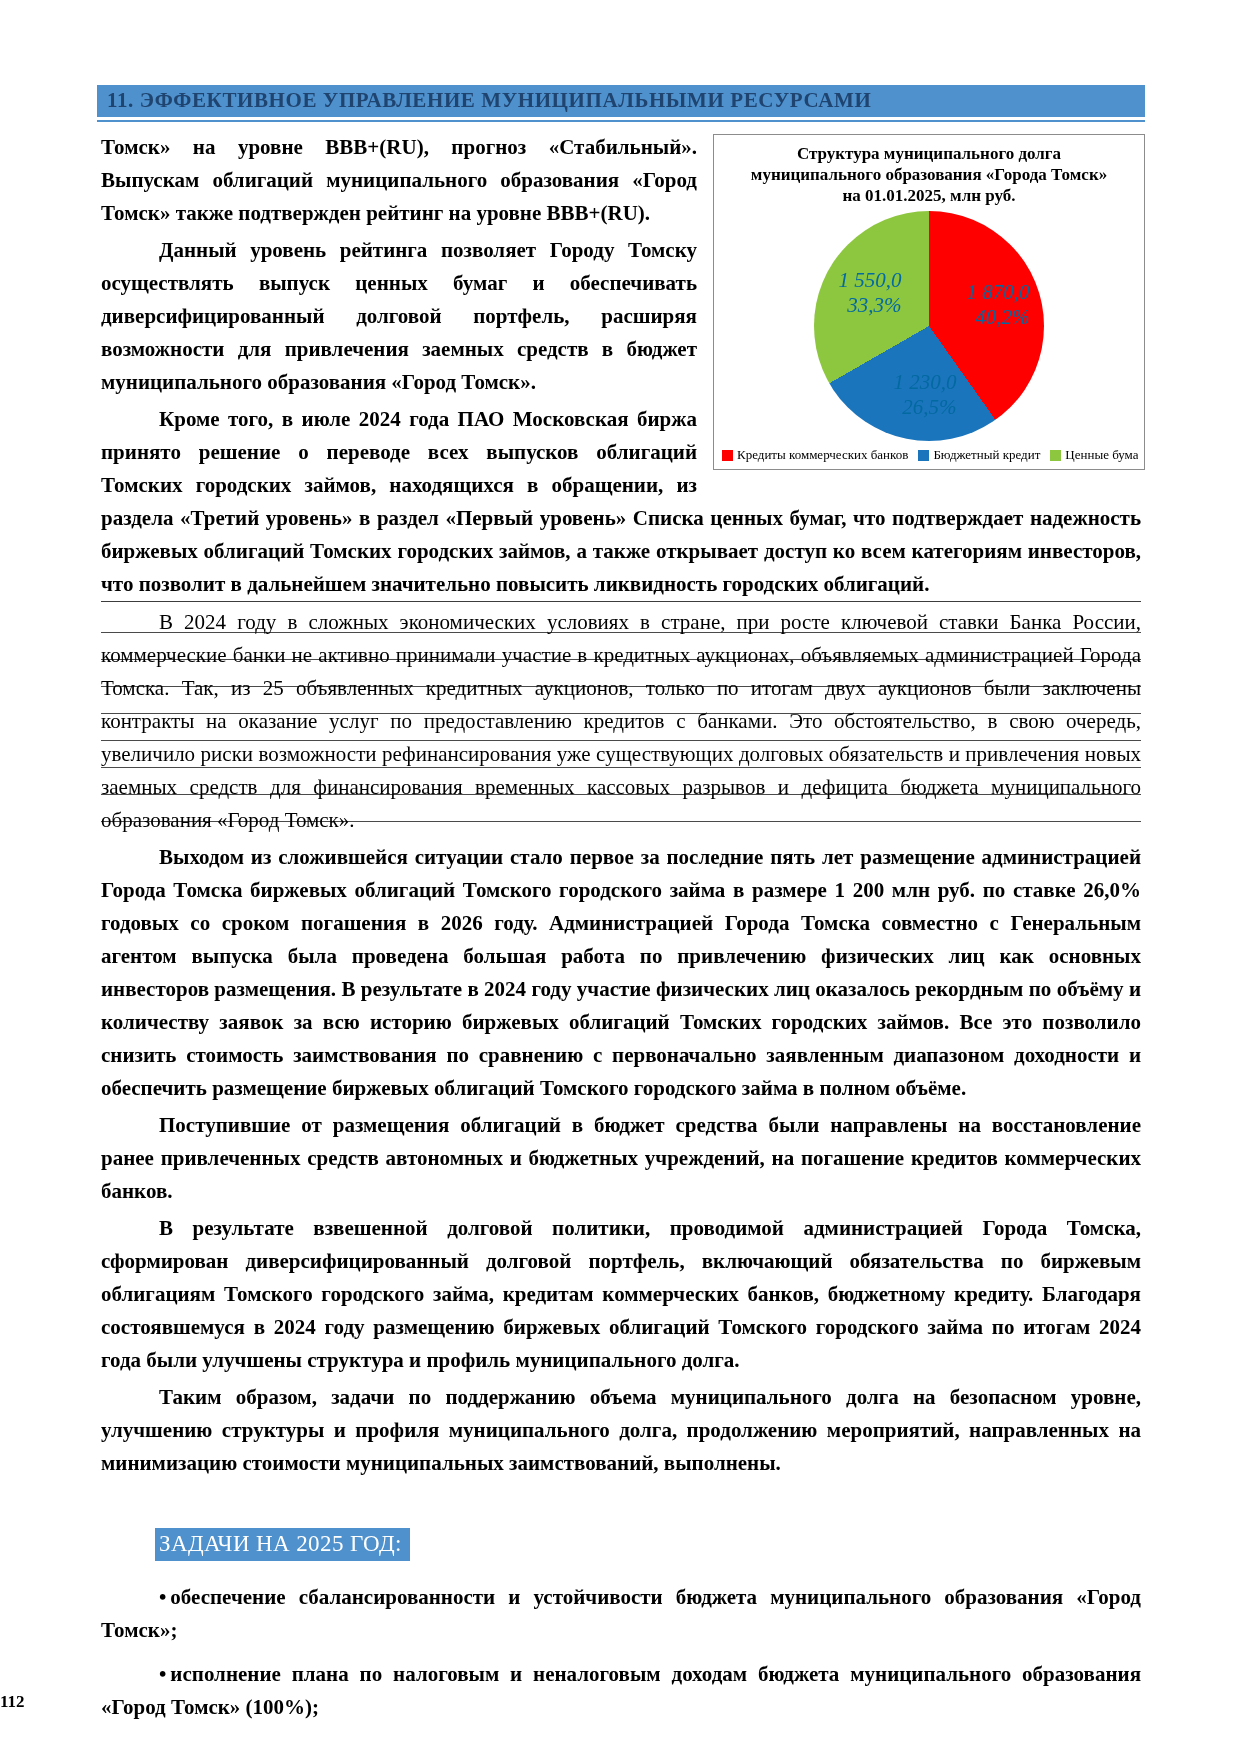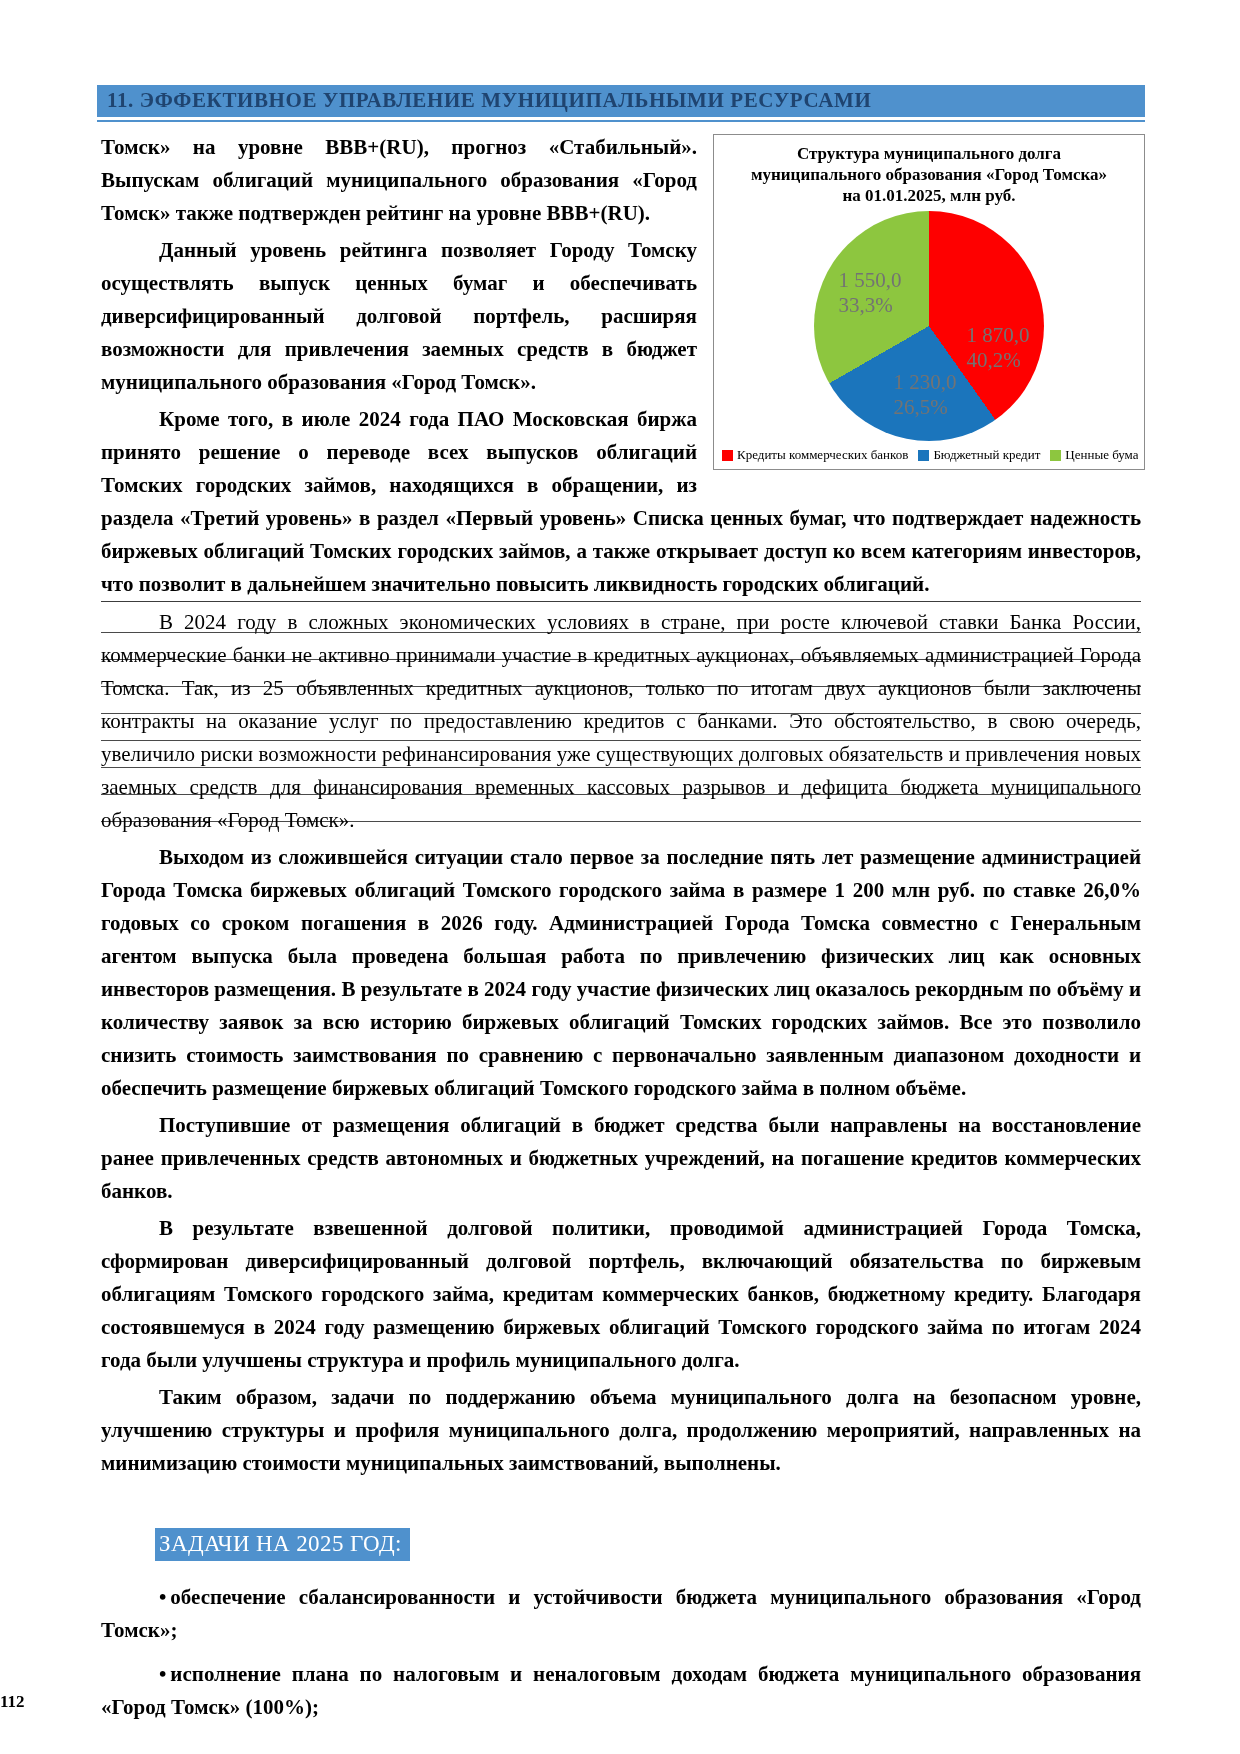--- a/index.html
+++ b/index.html
@@ -23,23 +23,23 @@
   .chartbox{
     float:right;width:432px;box-sizing:border-box;
     border:1px solid #8c8c8c;background:#fff;
     margin:3px 0 28px 16px;padding:8px 6px 6px;
   }
   .chart-title{font-size:17px;line-height:21px;font-weight:700;text-align:center;}
   .pie-wrap{position:relative;width:230px;height:230px;margin:5px auto 4px;}
   .pie{width:230px;height:230px;border-radius:50%;}
   .pie-label{
     position:absolute;transform:translate(-50%,-50%);
-    color:#737373;font-size:21px;line-height:25px;text-align:left;white-space:nowrap;
+    color:#0369a1;font-size:21px;line-height:25px;text-align:right;white-space:nowrap;font-style:italic;
   }
-  .lbl-red{left:184px;top:94px;margin-top:43px;}
+  .lbl-red{left:184px;top:94px;}
   .lbl-blue{left:111px;top:184px;}
   .lbl-green{left:56px;top:82px;}
   .legend{
     display:flex;align-items:center;justify-content:flex-start;
     font-size:13px;white-space:nowrap;overflow:hidden;padding:2px 0 0 2px;gap:10px;
   }
   .legend-item{display:flex;align-items:center;gap:4px;}
   .legend-swatch{width:11px;height:11px;flex:0 0 11px;}
   
   .para{
@@ -74,21 +74,21 @@
 
   <div class="banner">
     <div class="banner-title">11. ЭФФЕКТИВНОЕ УПРАВЛЕНИЕ МУНИЦИПАЛЬНЫМИ РЕСУРСАМИ</div>
   </div>
 
   <div class="clearfix">
 
     <div class="chartbox">
       <div class="chart-title">
         <div>Структура муниципального долга</div>
-        <div>муниципального образования «Город Томска»</div>
+        <div>муниципального образования «Города Томск»</div>
         <div>на 01.01.2025, млн руб.</div>
       </div>
       <div class="pie-wrap">
         <div class="pie" style="background: conic-gradient(rgb(254, 0, 0) 0%, rgb(254, 0, 0) 40.2%, rgb(27, 117, 188) 40.2%, rgb(27, 117, 188) 66.7%, rgb(141, 198, 63) 66.7%, rgb(141, 198, 63) 100%);"></div>
         <div class="pie-label lbl-red">
           <div>1 870,0</div>
           <div>40,2%</div>
         </div>
         <div class="pie-label lbl-blue">
           <div>1 230,0</div>

